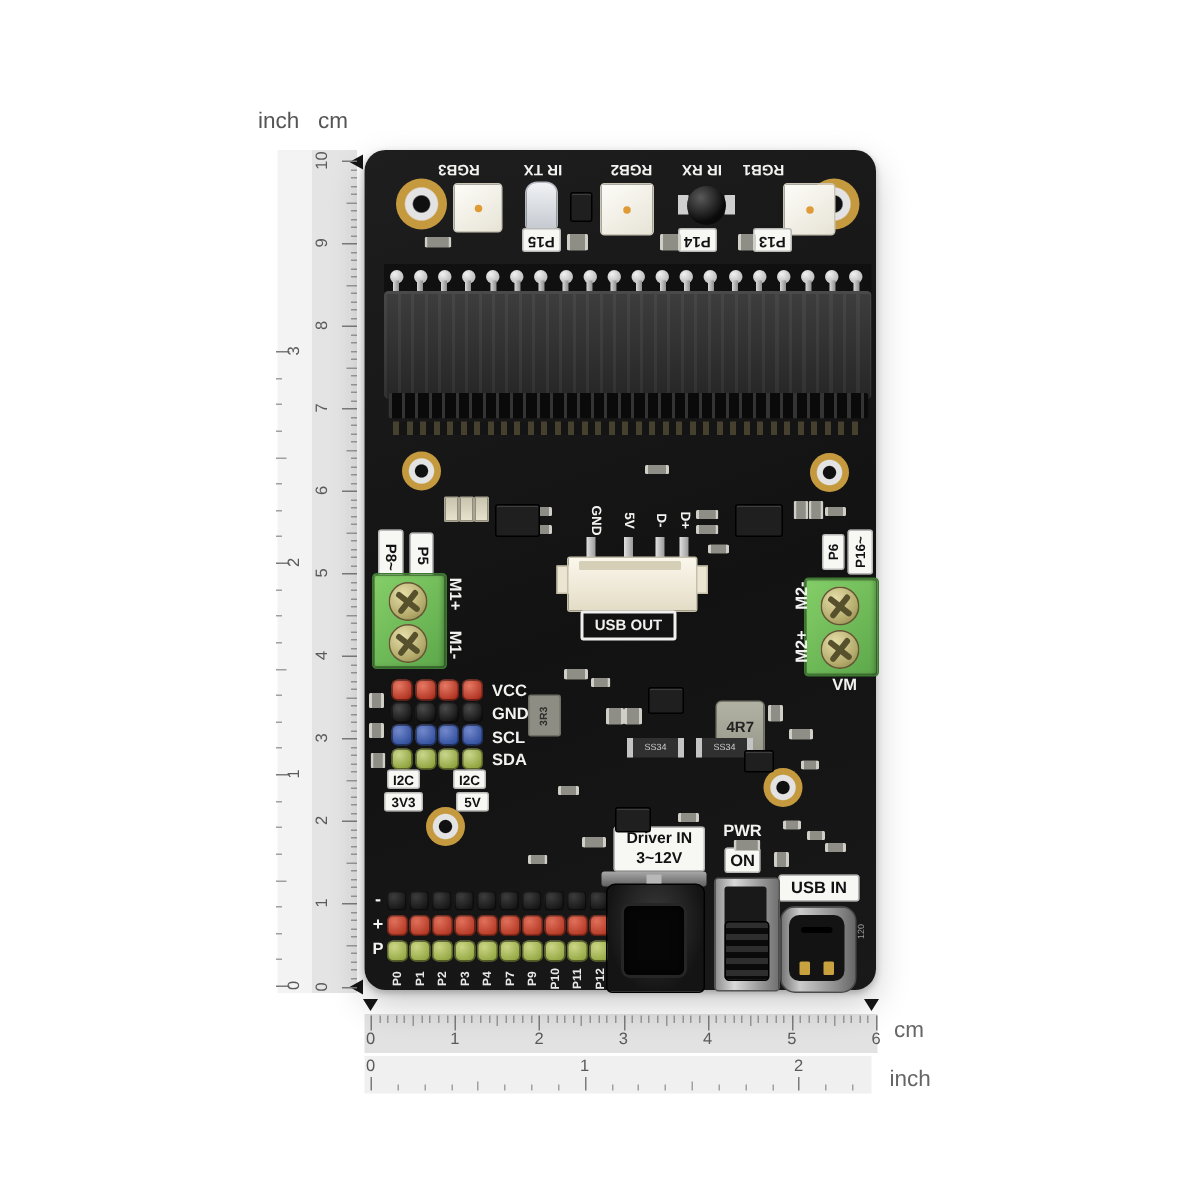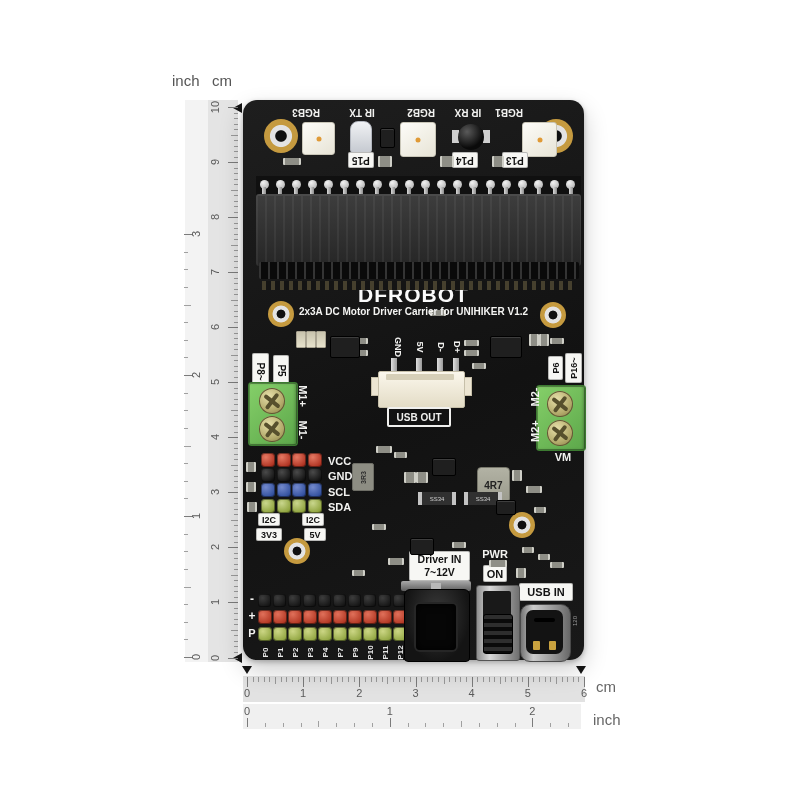--- a/index.html
+++ b/index.html
@@ -370,22 +370,20 @@
       <div style="position: absolute; left: 568.85px; top: 187px; width: 4px; height: 15px; background: linear-gradient(90deg, rgb(216, 216, 216), rgb(141, 141, 141));"></div>
     </div>
   <div class="abs" style="left:256px;top:194px;width:325px;height:70px;border-radius:3px;z-index:2;
               background:linear-gradient(#3d3d3d,#262626),repeating-linear-gradient(90deg,rgba(255,255,255,.05) 0 2px,transparent 2px 9px);
               background-blend-mode:overlay;border-top:2px solid #4a4a4a;"></div>
   <div class="abs" style="left:259px;top:262px;width:320px;height:17px;border-radius:2px;z-index:2;background:#0a0a0a;
               background-image:repeating-linear-gradient(90deg,rgba(130,130,130,.35) 0 2px,transparent 2px 9px);"></div>
   <div class="abs" style="left:262px;top:281px;width:313px;height:9px;z-index:2;
               background:repeating-linear-gradient(90deg,#46402e 0 4px,#141414 4px 9px);"></div>
 
-  <div class="sil" style="left:243px;top:283px;width:341px;font-size:21px;letter-spacing:1px;z-index:1;color:#fafafa;">DFROBOT</div>
-  <div class="sil" style="left:243px;top:306px;width:341px;font-size:10px;z-index:3;color:#f4f4f2;">2x3A DC Motor Driver Carrier for UNIHIKER V1.2</div>
 
   <div class="white-box" style="left:252px;top:353px;width:17px;height:37px;font-size:10px;">
       <span class="r90">P8~</span>
     </div>
   <div class="white-box" style="left:273px;top:355px;width:16px;height:31px;font-size:10px;">
       <span class="r90">P5</span>
     </div>
   <div class="terminal" style="left:248px;top:382px;width:48px;height:62px;"></div>
   <div class="screw" style="left:259px;top:388px;width:26px;height:26px;"></div>
   <div class="screw" style="left:259px;top:416px;width:26px;height:26px;"></div>
@@ -469,21 +467,21 @@
               display:flex;align-items:center;justify-content:center;color:#cfcfcf;font-size:6px;">
       <span>SS34</span>
     </div>
   <div class="abs" style="left:464px;top:492px;width:30px;height:13px;background:#303030;border-left:4px solid #c4c4c4;border-right:4px solid #c4c4c4;
               display:flex;align-items:center;justify-content:center;color:#cfcfcf;font-size:6px;">
       <span>SS34</span>
     </div>
 
   <div class="white-box" style="left:409px;top:551px;width:61px;height:30px;font-size:10.5px;flex-direction:column;line-height:13px;">
       <span>Driver IN</span>
-      <span>7~12V</span>
+      <span>3~12V</span>
     </div>
   <div class="sil" style="left:480px;top:548px;width:30px;font-size:11px;">PWR</div>
   <div class="white-box" style="left:483px;top:565px;width:24px;height:17px;font-size:11px;">
       <span>ON</span>
     </div>
 
   <div class="abs" style="left:401px;top:581px;width:70px;height:10px;border-radius:2px;z-index:3;
               background:linear-gradient(#a8a8a8,#5f5f5f);"></div>
   <div class="abs" style="left:431px;top:583px;width:10px;height:6px;background:#b8b8b8;z-index:4;"></div>
   <div class="abs" style="left:404px;top:589px;width:64px;height:71px;border-radius:6px 6px 4px 4px;z-index:3;

